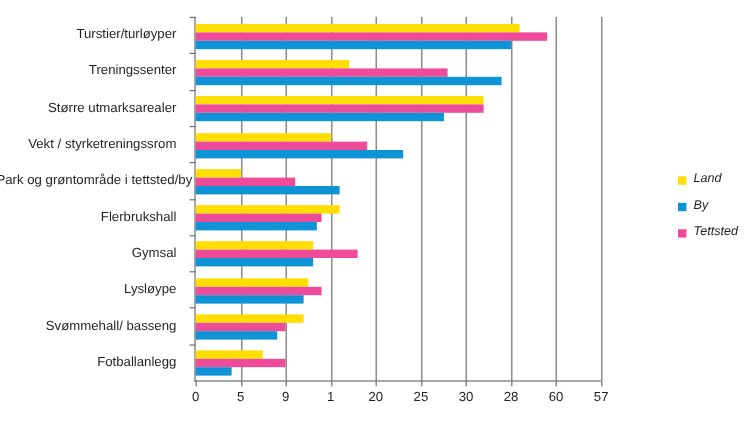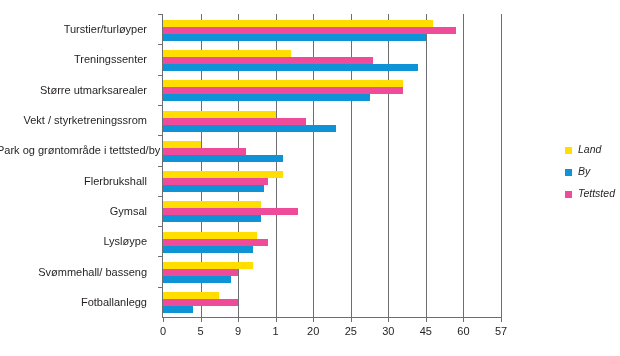--- a/index.html
+++ b/index.html
@@ -149,21 +149,21 @@
       <div class="xtick" style="left: 150.222px;"></div>
       <div class="xtick-label" style="left: 150.222px;">20</div>
       <div class="gridline" style="left: 187.778px;"></div>
       <div class="xtick" style="left: 187.778px;"></div>
       <div class="xtick-label" style="left: 187.778px;">25</div>
       <div class="gridline" style="left: 225.333px;"></div>
       <div class="xtick" style="left: 225.333px;"></div>
       <div class="xtick-label" style="left: 225.333px;">30</div>
       <div class="gridline" style="left: 262.889px;"></div>
       <div class="xtick" style="left: 262.889px;"></div>
-      <div class="xtick-label" style="left: 262.889px;">45</div>
+      <div class="xtick-label" style="left: 262.889px;">28</div>
       <div class="gridline" style="left: 300.444px;"></div>
       <div class="xtick" style="left: 300.444px;"></div>
       <div class="xtick-label" style="left: 300.444px;">60</div>
       <div class="gridline" style="left: 338px;"></div>
       <div class="xtick" style="left: 338px;"></div>
       <div class="xtick-label" style="left: 338px;">57</div>
       <div class="ytick" style="top: 0px;"></div>
       <div class="bar" style="top: 5.65px; width: 270.4px; background: rgb(255, 222, 0);"></div>
       <div class="bar" style="top: 12.65px; width: 292.933px; background: rgb(238, 76, 155);"></div>
       <div class="bar" style="top: 19.65px; width: 262.889px; background: rgb(13, 147, 214);"></div>

